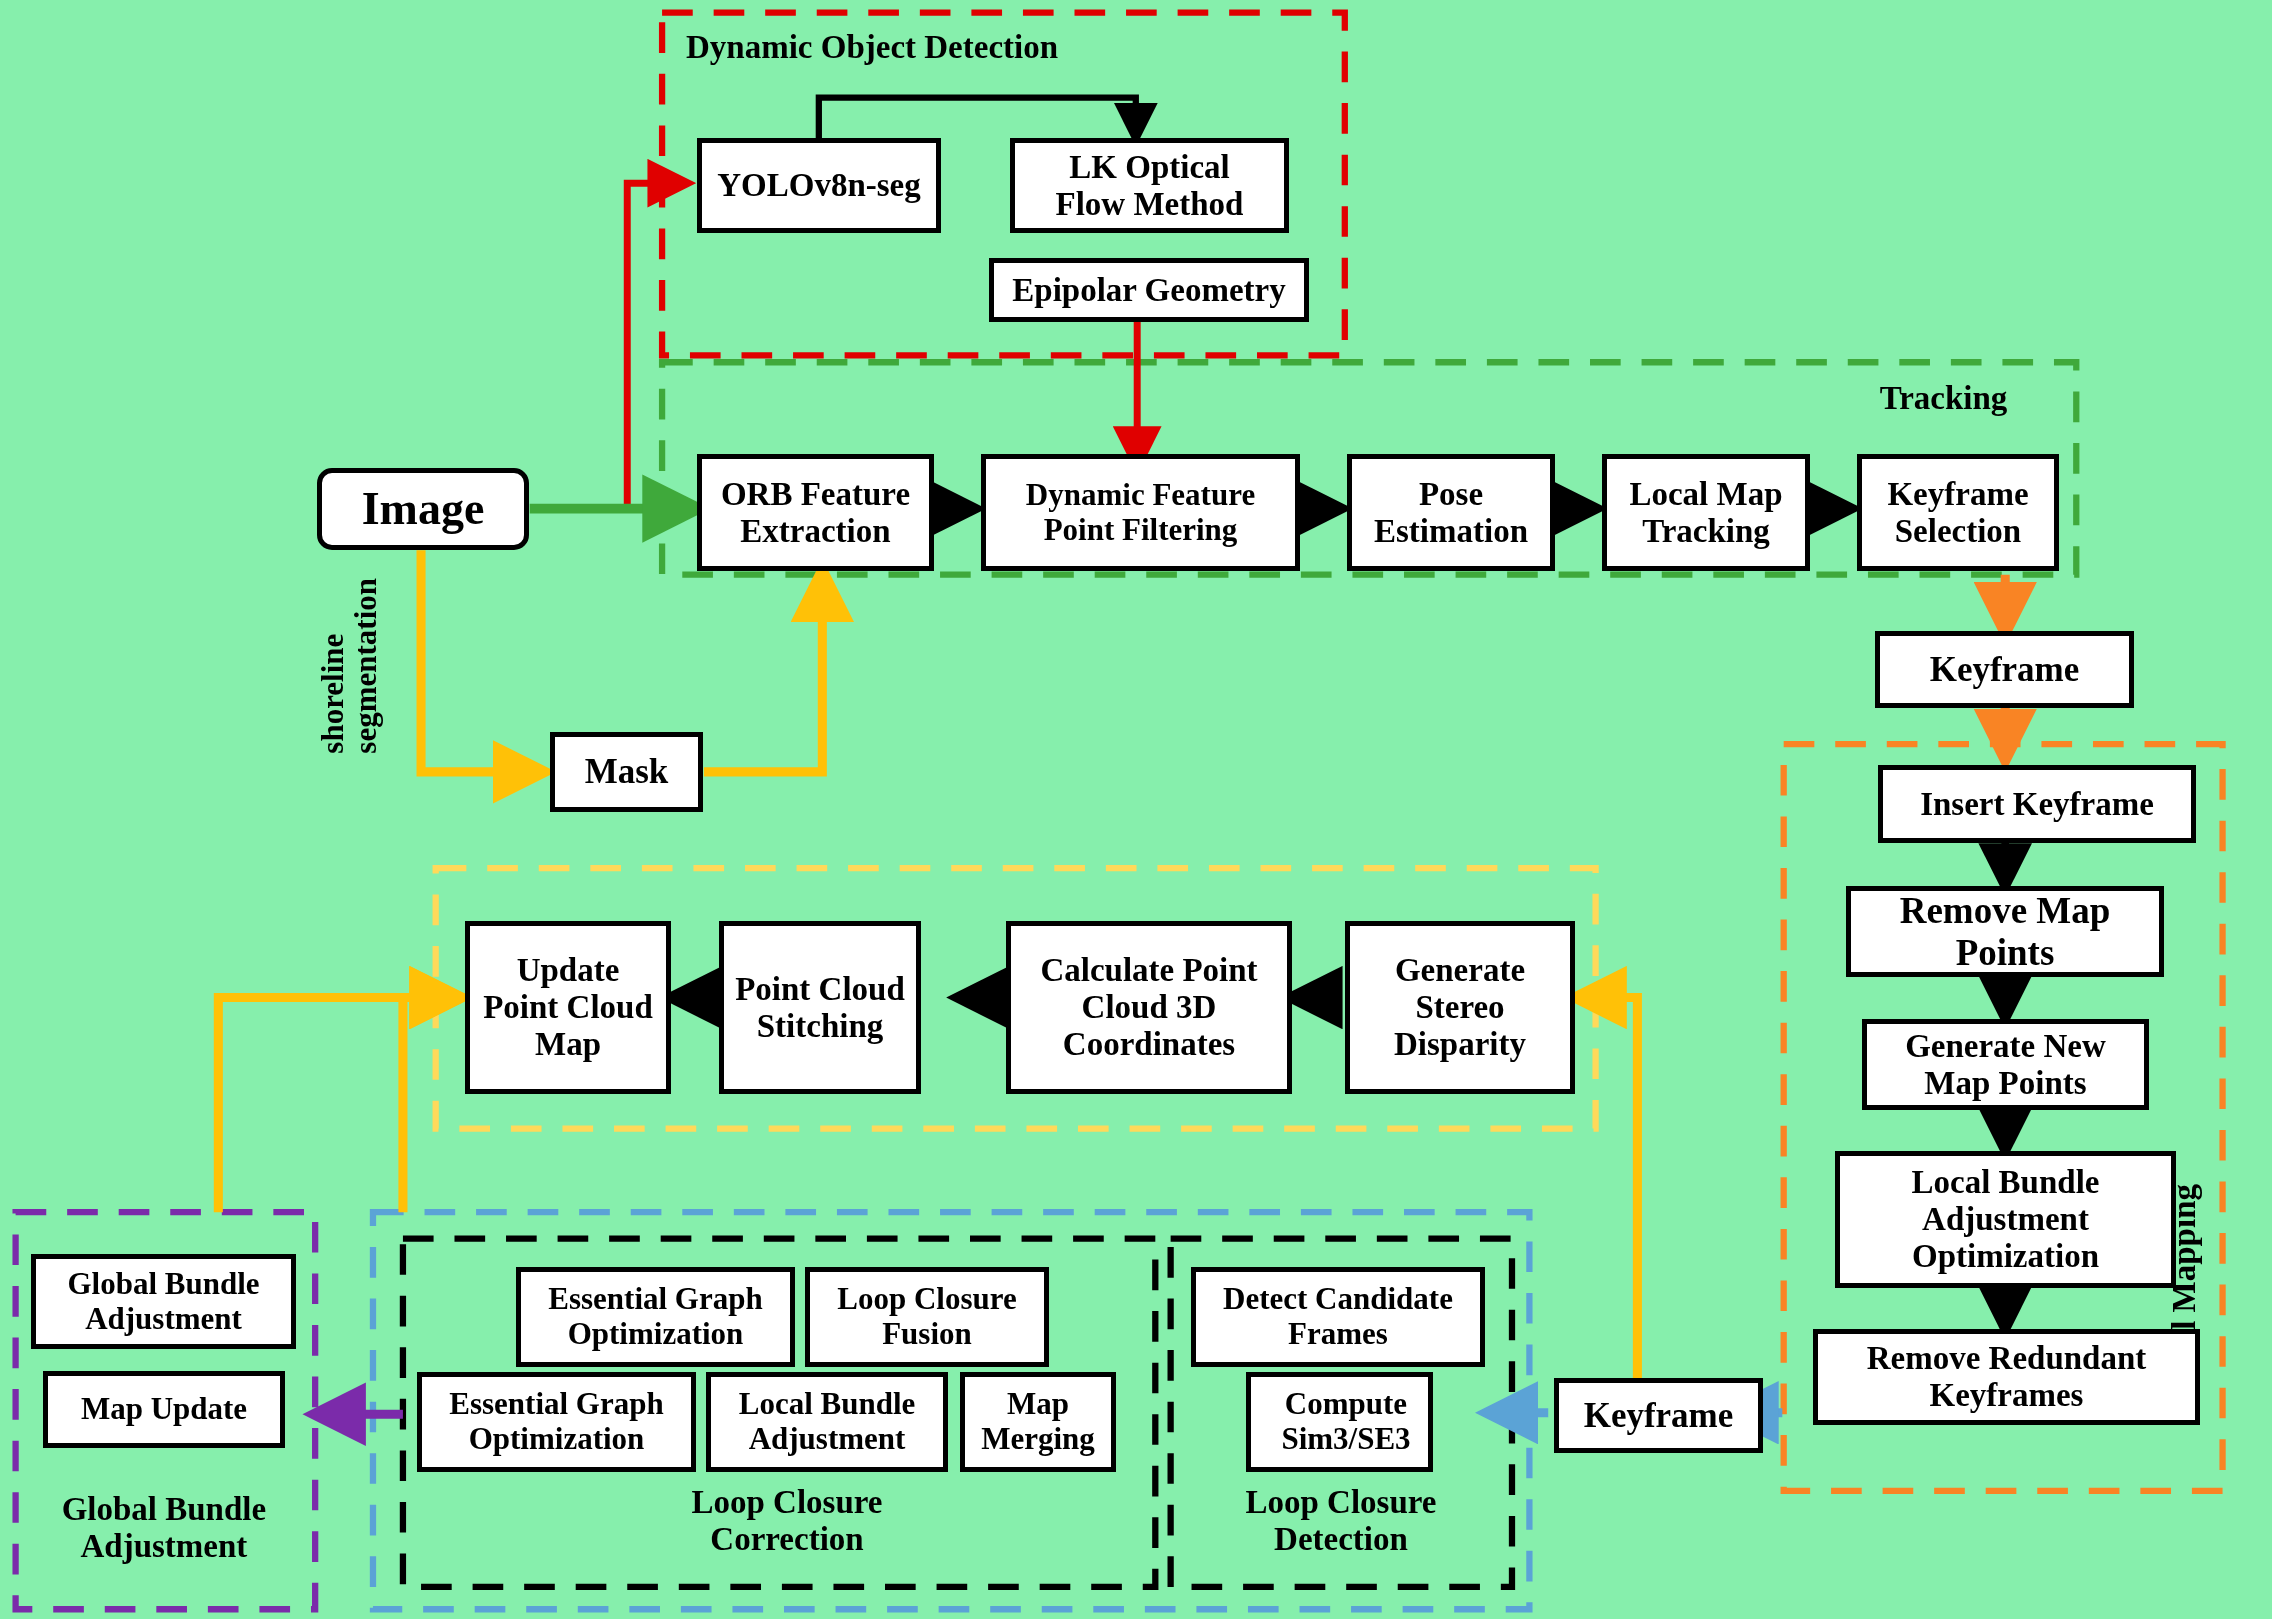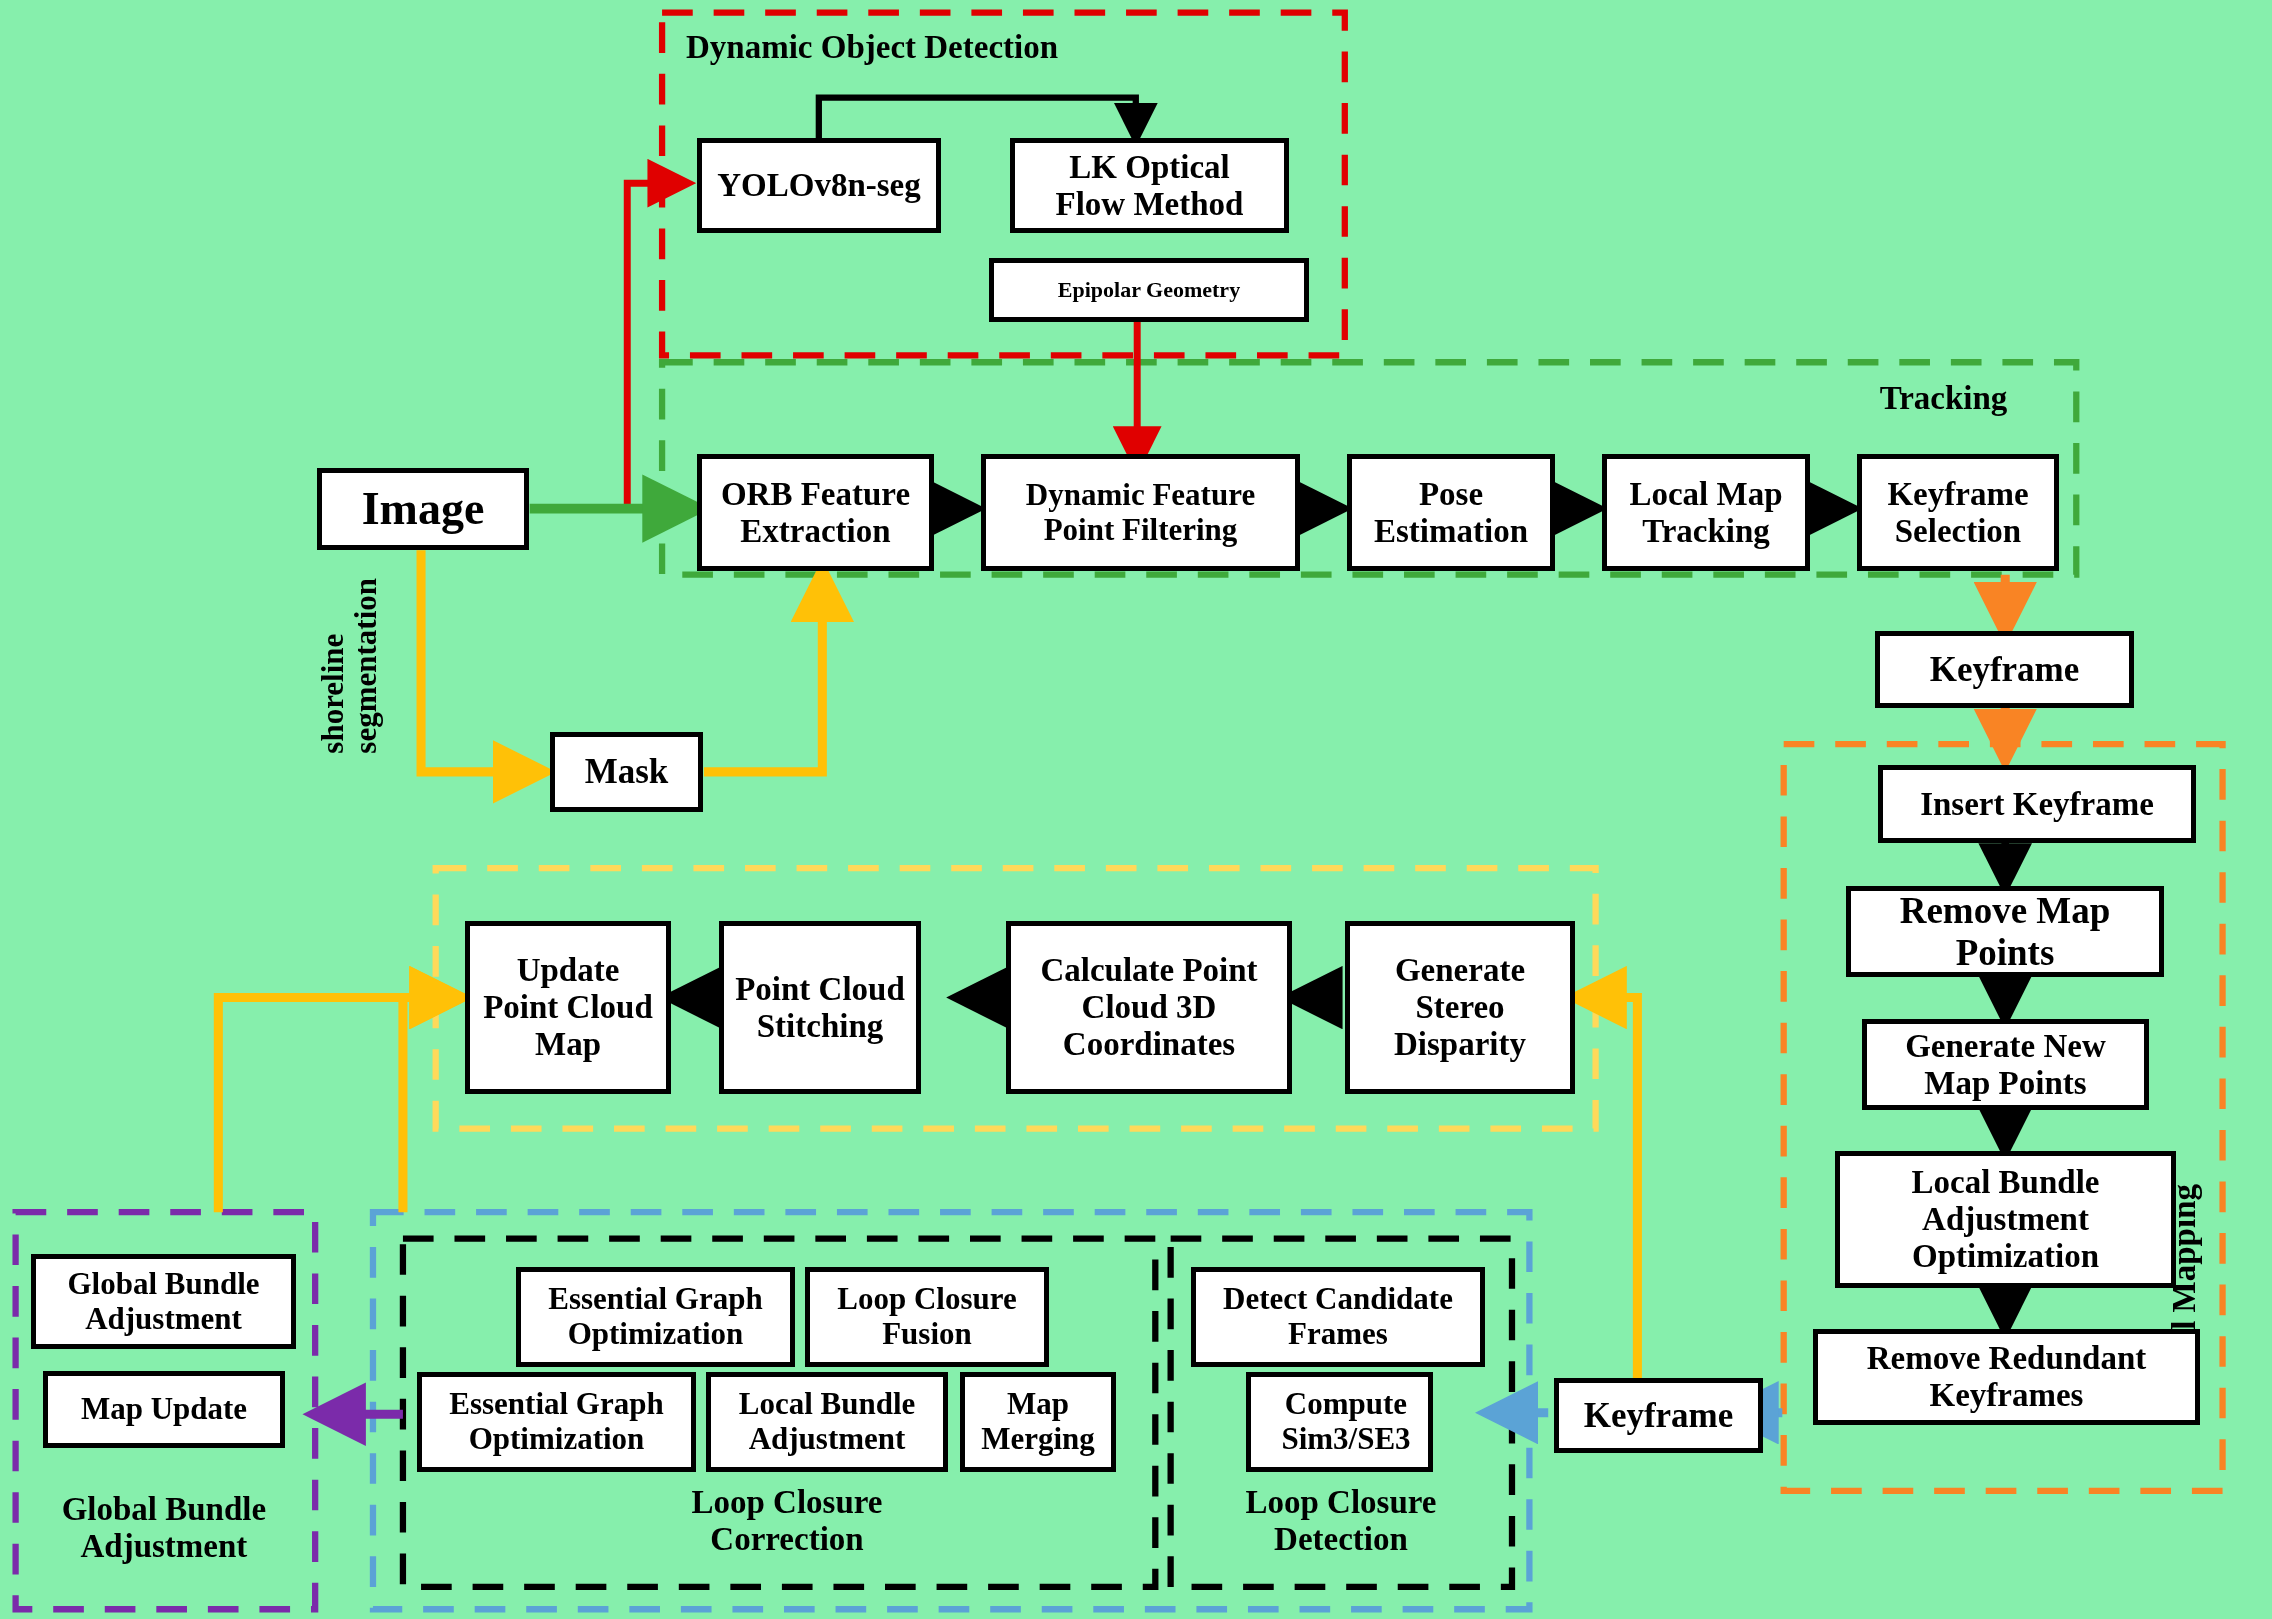--- a/index.html
+++ b/index.html
@@ -108,23 +108,23 @@
 
   <div class="grouplabel" style="left:24.4px;top:1491px;width:279px;font-size:33px;">Global Bundle
 Adjustment</div>
 
   <div class="vlabel flip" style="left:317px;top:578px;font-size:31px;">shoreline
 segmentation</div>
 
   <div class="box" style="left:697px;top:138px;width:244px;height:95px;font-size:33px;">YOLOv8n-seg</div>
   <div class="box" style="left:1010px;top:138px;width:279px;height:95px;font-size:33px;white-space:pre-line;">LK Optical
 Flow Method</div>
-  <div class="box" style="left:989px;top:258px;width:320px;height:64px;font-size:22px;text-align:right;">Epipolar Geometry</div>
+  <div class="box" style="left:989px;top:258px;width:320px;height:64px;font-size:33px;text-align:right;">Epipolar Geometry</div>
 
-  <div class="box" style="left:317px;top:468px;width:212px;height:82px;font-size:46px;">Image</div>
+  <div class="box" style="left:317px;top:468px;width:212px;height:82px;font-size:46px;border-radius:15px;">Image</div>
   <div class="box" style="left:550px;top:732px;width:153px;height:80px;font-size:35px;">Mask</div>
 
   <div class="box" style="left:697px;top:454px;width:237px;height:117px;font-size:33px;white-space:pre-line;">ORB Feature
 Extraction</div>
   <div class="box" style="left:981px;top:454px;width:319px;height:117px;font-size:31px;white-space:pre-line;">Dynamic Feature
 Point Filtering</div>
   <div class="box" style="left:1347px;top:454px;width:208px;height:117px;font-size:33px;white-space:pre-line;">Pose
 Estimation</div>
   <div class="box" style="left:1602px;top:454px;width:208px;height:117px;font-size:33px;white-space:pre-line;">Local Map
 Tracking</div>

